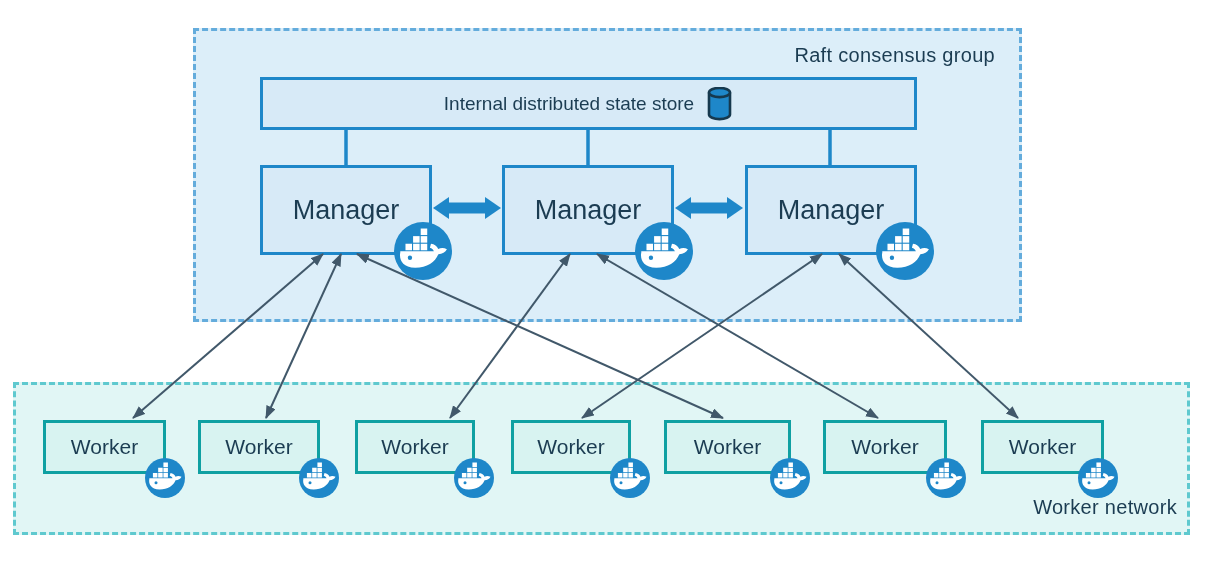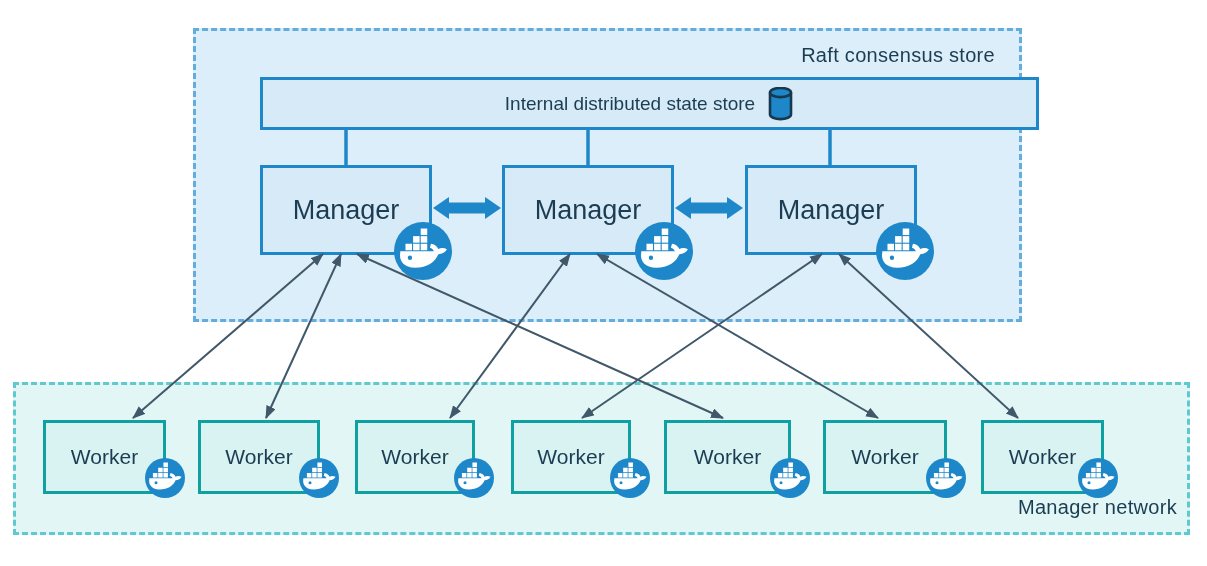--- a/index.html
+++ b/index.html
@@ -9,24 +9,24 @@
   }
   
   .group{position:absolute;box-sizing:border-box;z-index:1;}
   .raft-group{left:193px;top:28px;width:829px;height:294px;background:#dceef9;border:3px dashed #64acdc;}
   .gossip-group{left:13px;top:382px;width:1177px;height:153px;background:#e1f6f5;border:3px dashed #5fc9cf;}
   .group-label{position:absolute;font-size:20px;letter-spacing:.3px;color:#1b3c52;white-space:nowrap;}
   .raft-label{right:212px;top:44px;z-index:2;}
   .gossip-label{right:30px;top:496px;z-index:6;}
   
   .node{position:absolute;box-sizing:border-box;display:flex;align-items:center;justify-content:center;z-index:2;}
-  .store{left:260px;top:77px;width:779px;height:53px;background:#d7eaf7;border:3px solid #1e87c9;font-size:19px;gap:12px;}
+  .store{left:260px;top:77px;width:657px;height:53px;background:#d7eaf7;border:3px solid #1e87c9;font-size:19px;gap:12px;}
   .manager{top:165px;width:172px;height:90px;background:#d7eaf7;border:3px solid #1e87c9;font-size:27px;}
   .m1{left:260px;} .m2{left:502px;} .m3{left:745px;}
-  .worker{top:420px;height:74px;background:#d8f3f1;border:3px solid #0fa0a2;font-size:21px;}
+  .worker{top:420px;height:54px;background:#d8f3f1;border:3px solid #0fa0a2;font-size:21px;}
   .w1{left:43px;width:123px;} .w2{left:198px;width:122px;} .w3{left:355px;width:120px;}
   .w4{left:511px;width:120px;} .w5{left:664px;width:127px;} .w6{left:823px;width:124px;}
   .w7{left:981px;width:123px;}
   .node-label{white-space:nowrap;}
   
   #edges{position:absolute;left:0;top:0;z-index:3;pointer-events:none;}
   
   .badge{position:absolute;z-index:4;}
   .badge svg{display:block;}
   .badge-m{width:58px;height:58px;}
@@ -65,24 +65,24 @@
         <circle cx="13.2" cy="29.6" r="1.8" fill="#1e87c9"></circle>
       </symbol>
       <symbol id="db-cylinder" viewBox="0 0 27 34">
         <path d="M3,5.5 v22 a10.5,4.6 0 0 0 21,0 v-22" fill="#1e87c9" stroke="#16394e" stroke-width="2.6"></path>
         <ellipse cx="13.5" cy="5.5" rx="10.5" ry="4.6" fill="#1e87c9" stroke="#16394e" stroke-width="2.6"></ellipse>
       </symbol>
     </defs>
   </svg>
 
   <div class="group raft-group"></div>
-  <div class="group-label raft-label">Raft consensus store</div>
+  <div class="group-label raft-label">Raft consensus group</div>
 
   <div class="group gossip-group"></div>
-  <div class="group-label gossip-label">Manager network</div>
+  <div class="group-label gossip-label">Worker network</div>
 
   <div class="node store">
     <span class="node-label">Internal distributed state store</span>
     <svg class="db-icon">
         <use href="#db-cylinder"></use>
       </svg>
   </div>
 
   <div class="node manager m1">
     <span class="node-label">Manager</span>

